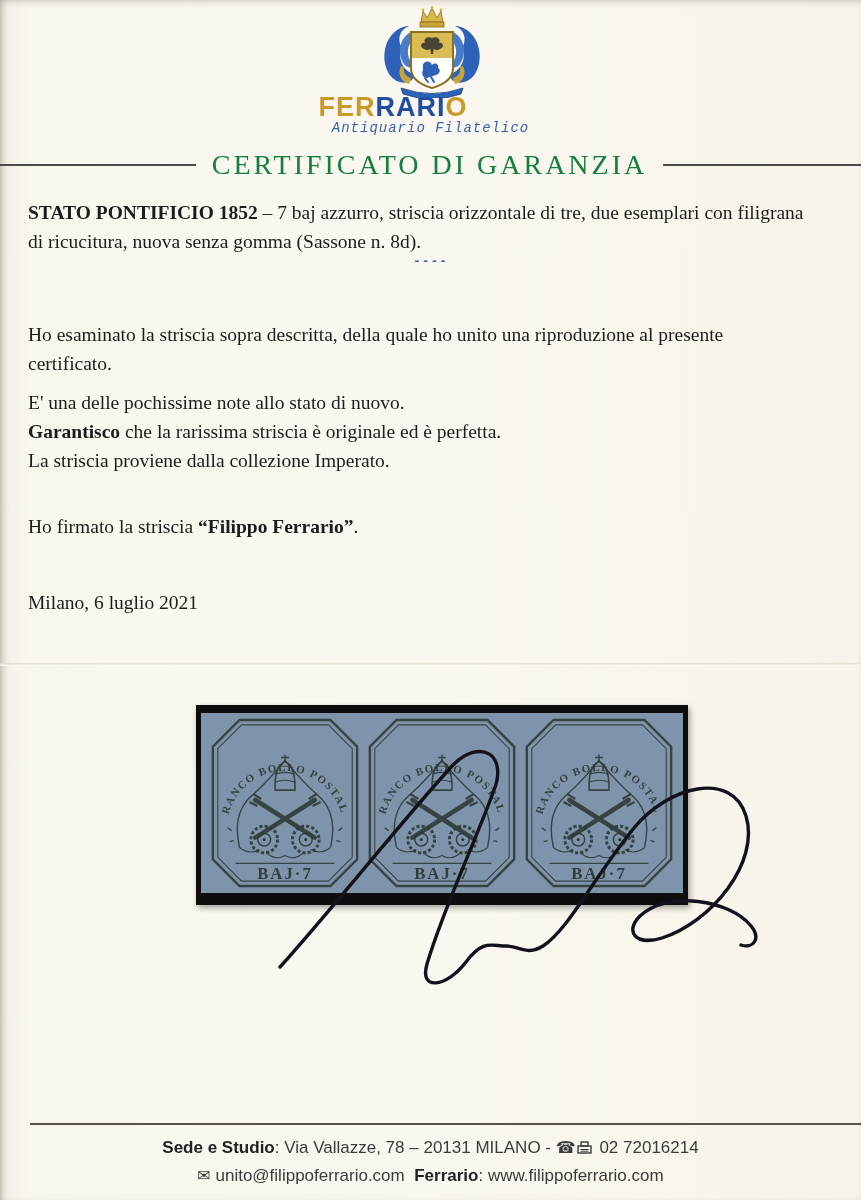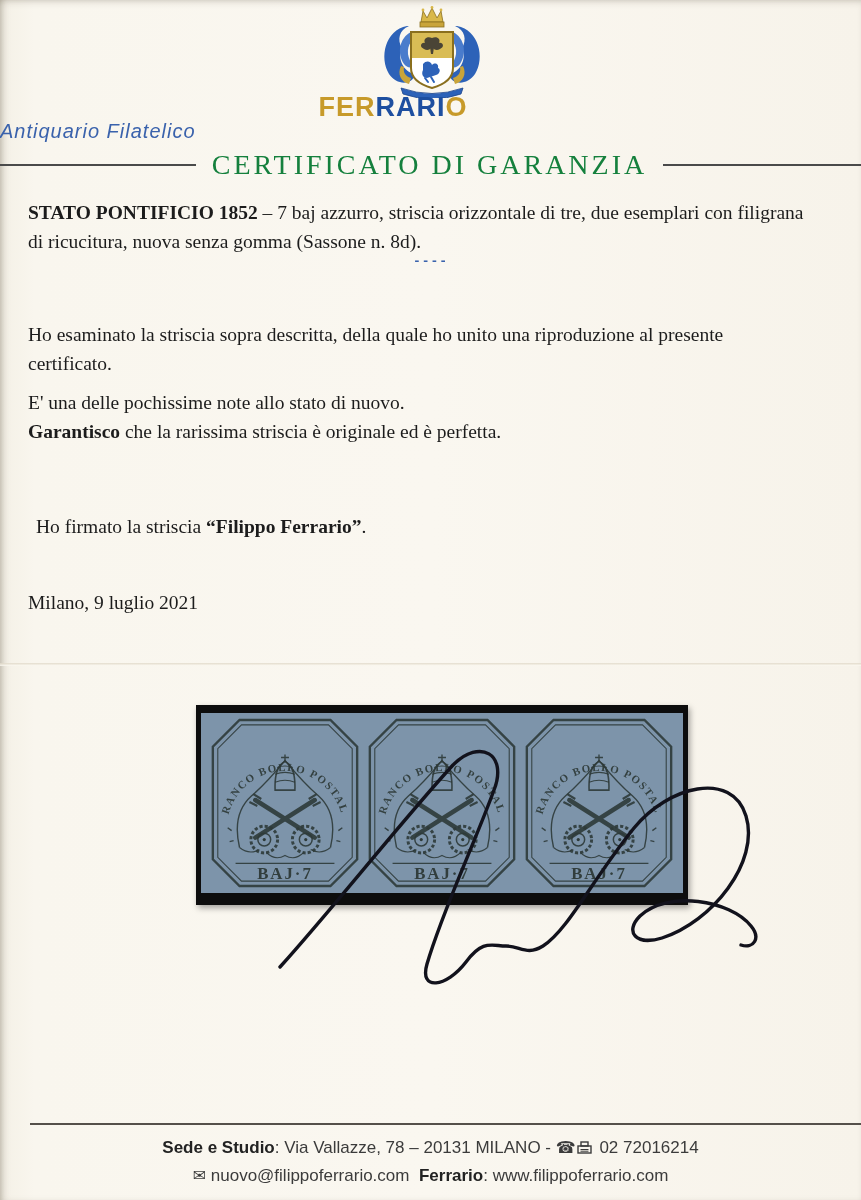--- a/index.html
+++ b/index.html
@@ -9,22 +9,22 @@
     font-family:"Liberation Serif",serif;color:#1c1c1c;
     box-shadow:inset 6px 0 8px -5px rgba(60,50,30,.35), inset 0 5px 8px -5px rgba(60,50,30,.25);
   }
   .abs{position:absolute;}
   
   .crest{left:371px;top:6px;width:122px;height:92px;}
   .brand{left:0;top:92px;width:786px;text-align:center;
     font-family:"Liberation Sans",sans-serif;font-weight:bold;font-size:27px;letter-spacing:1px;}
   .brand .gold{color:#C79A2A;}
   .brand .blue{color:#1E4FA0;}
-  .tagline{left:0;top:120px;width:861px;color:#3A62AC;
-    font-style:italic;font-size:20px;font-family:Liberation Sans, sans-serif;letter-spacing:1px;}
+  .tagline{left:0;top:120px;width:861px;text-align:center;color:#3A62AC;
+    font-style:italic;font-size:14px;font-family:Liberation Mono, monospace;letter-spacing:1px;}
   .title-row{left:0;top:148px;width:861px;height:34px;display:flex;align-items:center;justify-content:center;}
   .title-line{height:0;border-top:2px solid #4a4a4a;flex:0 0 auto;}
   .title-line.l{width:214px;margin-right:16px;}
   .title-line.r{width:216px;margin-left:16px;}
   .page-title{font-size:28px;letter-spacing:3px;color:#15803d;white-space:nowrap;}
   
   .para{left:28px;width:778px;font-size:19.5px;line-height:29px;text-align:left;}
   .sep{left:0;top:254px;width:861px;text-align:center;color:#3A62AC;font-weight:bold;
     font-family:"Liberation Mono",monospace;font-size:13px;letter-spacing:1px;}
   .fold{left:0;top:663px;width:861px;height:3px;
@@ -97,27 +97,28 @@
   <b class="lead">STATO PONTIFICIO 1852</b><span> – 7 baj azzurro, striscia orizzontale di tre, due esemplari con filigrana di ricucitura, nuova senza gomma (Sassone n. 8d).</span>
 </div>
 
 <div class="abs sep">----</div>
 
 <div class="abs para" style="top:320px;">Ho esaminato la striscia sopra descritta, della quale ho unito una riproduzione al presente certificato.</div>
 
 <div class="abs para" style="top:388px;">
   <div>E' una delle pochissime note allo stato di nuovo.</div>
   <div><b class="lead">Garantisco</b><span> che la rarissima striscia è originale ed è perfetta.</span></div>
-</div>
-
-<div class="abs para" style="top:512px;margin-left:8px;">
+  <div>La striscia proviene dalla collezione Imperato.</div>
+</div>
+
+<div class="abs para" style="top:512px;">
   <span>Ho firmato la striscia </span><b class="lead">“Filippo Ferrario”</b><span>.</span>
 </div>
 
-<div class="abs para" style="top:588px;">Milano, 9 luglio 2021</div>
+<div class="abs para" style="top:588px;">Milano, 6 luglio 2021</div>
 
 <div class="abs fold"></div>
 
 <svg width="0" height="0" style="position:absolute" aria-hidden="true">
   <defs>
     <path id="stamp-arc" d="M 20 95 A 59 59 0 0 1 132 95" fill="none"></path>
     <g id="stamp-emblem" fill="none" stroke="#2E3A38" stroke-opacity="0.9">
 
       <path d="M30,3 L122,3 L149,30 L149,144 L122,171 L30,171 L3,144 L3,30 Z" stroke-width="2.4"></path>
       <path d="M32,8 L120,8 L144,32 L144,142 L120,166 L32,166 L8,142 L8,32 Z" stroke-width="1.1"></path>
@@ -186,15 +187,15 @@
 <div class="abs footer-rule"></div>
 <div class="abs footer">
   <div>
     <b>Sede e Studio</b><span>: Via Vallazze, 78 – 20131 MILANO - </span><span class="glyph">☎</span><svg class="faxicon" width="15" height="13" viewBox="0 0 15 13">
         <rect x="1" y="5" width="13" height="7" fill="none" stroke="#3b3b3b" stroke-width="1.4"></rect>
         <rect x="4" y="1" width="7" height="4" fill="none" stroke="#3b3b3b" stroke-width="1.4"></rect>
         <path d="M3.5 8.5 h8 M3.5 10.2 h8" stroke="#3b3b3b" stroke-width="1"></path>
       </svg> <span>02 72016214</span>
   </div>
   <div>
-    <span class="glyph">✉</span> <span>nuovo@filippoferrario.com</span>&nbsp; <b>Ferrario</b><span>: </span><span>www.filippoferrario.com</span>
+    <span class="glyph">✉</span> <span>unito@filippoferrario.com</span>&nbsp; <b>Ferrario</b><span>: </span><span>www.filippoferrario.com</span>
   </div>
 </div>
 
 </body></html>

